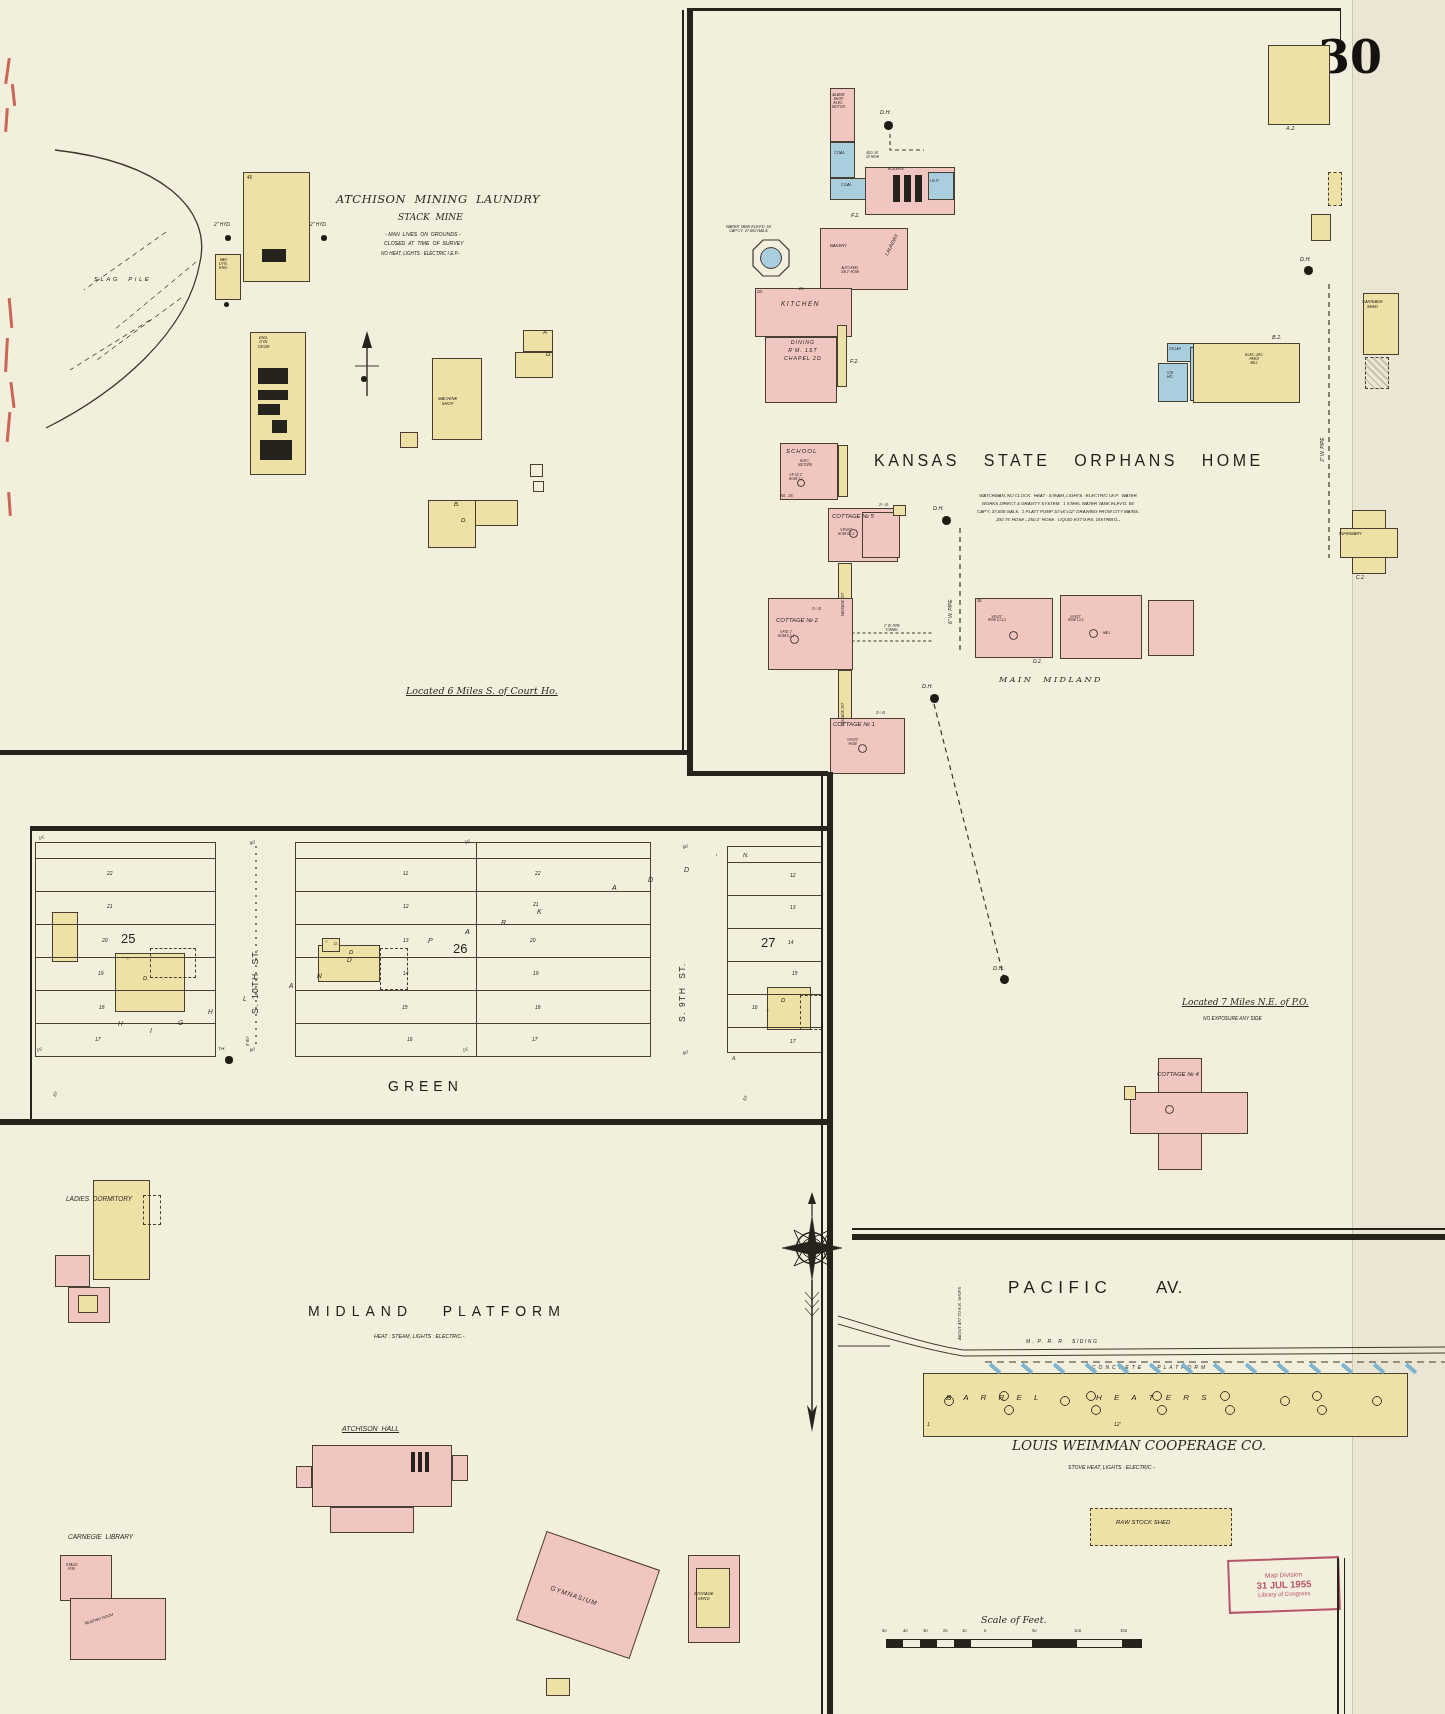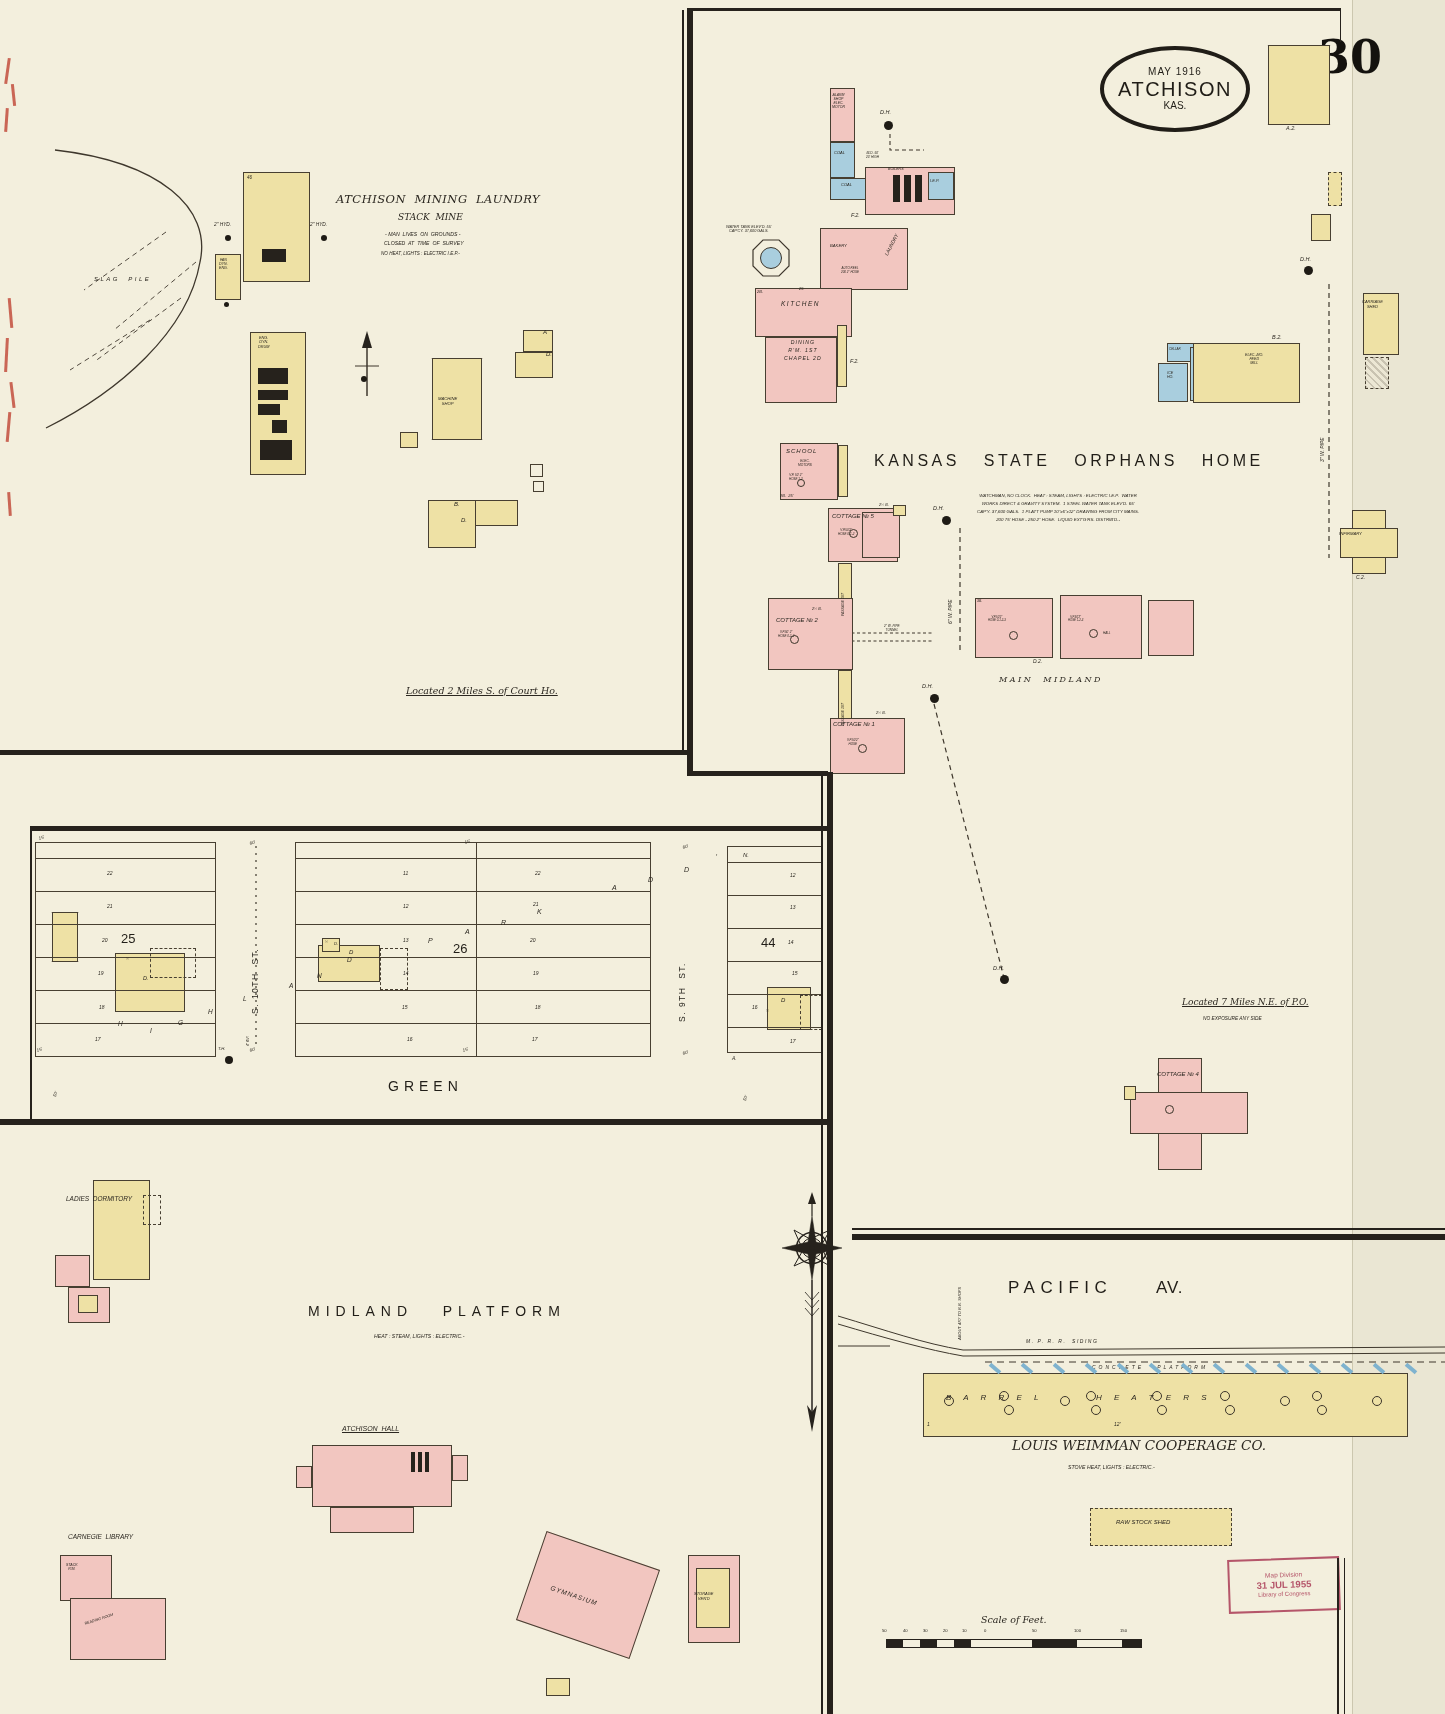--- a/index.html
+++ b/index.html
@@ -34,25 +34,20 @@
   #rightstrip{position:absolute;left:1352px;top:0;width:93px;height:1714px;background:#eae6d3;
         border-left:1px solid #ccc7af;}
 </style>
 </head>
 <body>
 
 <div id="sheet">
 
   <div id="rightstrip"></div>
 
-  <div id="oval">
-    <span style="font-size:10px;letter-spacing:1px;margin-bottom:2px;">MAY 1916</span>
-    <span style="font-size:20px;letter-spacing:1.5px;">ATCHISON</span>
-    <span style="font-size:10px;margin-top:2px;">KAS.</span>
-  </div>
 
   <div id="sheetno">30</div>
 
   <div id="stamp">
     <span style="font-size:6.5px;">Map Division</span>
     <span style="font-size:9.5px;font-weight:bold;">31 JUL 1955</span>
     <span style="font-size:6px;">Library of Congress</span>
   </div>
 
   <svg class="overlay" width="1445" height="1714" viewBox="0 0 1445 1714" stroke="#3e372c" fill="none">
@@ -284,21 +279,21 @@
 ENG.</div>
     <div class="lb" style="left: 258px; top: 336px; font-size: 3.8px;">ENG.
 DYN.
 DRUM</div>
     <div class="lb" style="left: 438px; top: 397px; font-size: 4.2px;">MACHINE
 SHOP</div>
     <div class="lb" style="left: 543px; top: 329px; font-size: 6px;">A</div>
     <div class="lb" style="left: 546px; top: 351px; font-size: 6px;">D.</div>
     <div class="lb" style="left: 454px; top: 501px; font-size: 6px;">B.</div>
     <div class="lb" style="left: 461px; top: 517px; font-size: 6px;">D.</div>
-    <div class="lb serif" style="left: 406px; top: 685px; font-size: 9.5px; text-decoration: underline;">Located 2 Miles S. of Court Ho.</div>
+    <div class="lb serif" style="left: 406px; top: 685px; font-size: 9.5px; text-decoration: underline;">Located 6 Miles S. of Court Ho.</div>
     <div class="lb" style="left: 832px; top: 93px; font-size: 3.5px;">ALARM
 SHOP
 ELEC.
 MOTOR</div>
     <div class="lb" style="left: 834px; top: 151px; font-size: 4px;">COAL</div>
     <div class="lb" style="left: 841px; top: 183px; font-size: 4px;">COAL</div>
     <div class="lb" style="left: 880px; top: 109px; font-size: 5.5px;">D.H.</div>
     <div class="lb" style="left: 866px; top: 152px; font-size: 3.2px;">BLD. 50'
 23' HIGH</div>
     <div class="lb" style="left: 888px; top: 167px; font-size: 3.6px;">BOILERS</div>
@@ -371,21 +366,21 @@
     <div class="lb" style="left: 922px; top: 683px; font-size: 5.5px;">D.H.</div>
     <div class="lb" style="left: 993px; top: 965px; font-size: 5.5px;">D.H.</div>
     <div class="lb serif" style="left: 1182px; top: 997px; font-size: 9px; text-decoration: underline;">Located 7 Miles N.E. of P.O.</div>
     <div class="lb" style="left: 1203px; top: 1016px; font-size: 4.8px;">NO EXPOSURE ANY SIDE</div>
     <div class="lb" style="left: 1157px; top: 1071px; font-size: 6px;">COTTAGE № 4</div>
     <div class="lb sans" style="left: 250px; top: 1014px; font-size: 8.5px; letter-spacing: 1.5px; transform: rotate(-90deg);">S. 10TH  ST.</div>
     <div class="lb sans" style="left: 677px; top: 1022px; font-size: 8.5px; letter-spacing: 1.5px; transform: rotate(-90deg);">S. 9TH  ST.</div>
     <div class="lb sans" style="left: 388px; top: 1078px; font-size: 14px; letter-spacing: 5px;">GREEN</div>
     <div class="lb sans" style="left: 121px; top: 931px; font-size: 13px;">25</div>
     <div class="lb sans" style="left: 453px; top: 941px; font-size: 13px;">26</div>
-    <div class="lb sans" style="left: 761px; top: 935px; font-size: 13px;">44</div>
+    <div class="lb sans" style="left: 761px; top: 935px; font-size: 13px;">27</div>
     <div class="lb" style="left: 107px; top: 871px; font-size: 5px;">22</div>
     <div class="lb" style="left: 107px; top: 904px; font-size: 5px;">21</div>
     <div class="lb" style="left: 102px; top: 938px; font-size: 5px;">20</div>
     <div class="lb" style="left: 98px; top: 971px; font-size: 5px;">19</div>
     <div class="lb" style="left: 99px; top: 1005px; font-size: 5px;">18</div>
     <div class="lb" style="left: 95px; top: 1037px; font-size: 5px;">17</div>
     <div class="lb" style="left: 403px; top: 871px; font-size: 5px;">11</div>
     <div class="lb" style="left: 403px; top: 904px; font-size: 5px;">12</div>
     <div class="lb" style="left: 403px; top: 938px; font-size: 5px;">13</div>
     <div class="lb" style="left: 403px; top: 971px; font-size: 5px;">14</div>

